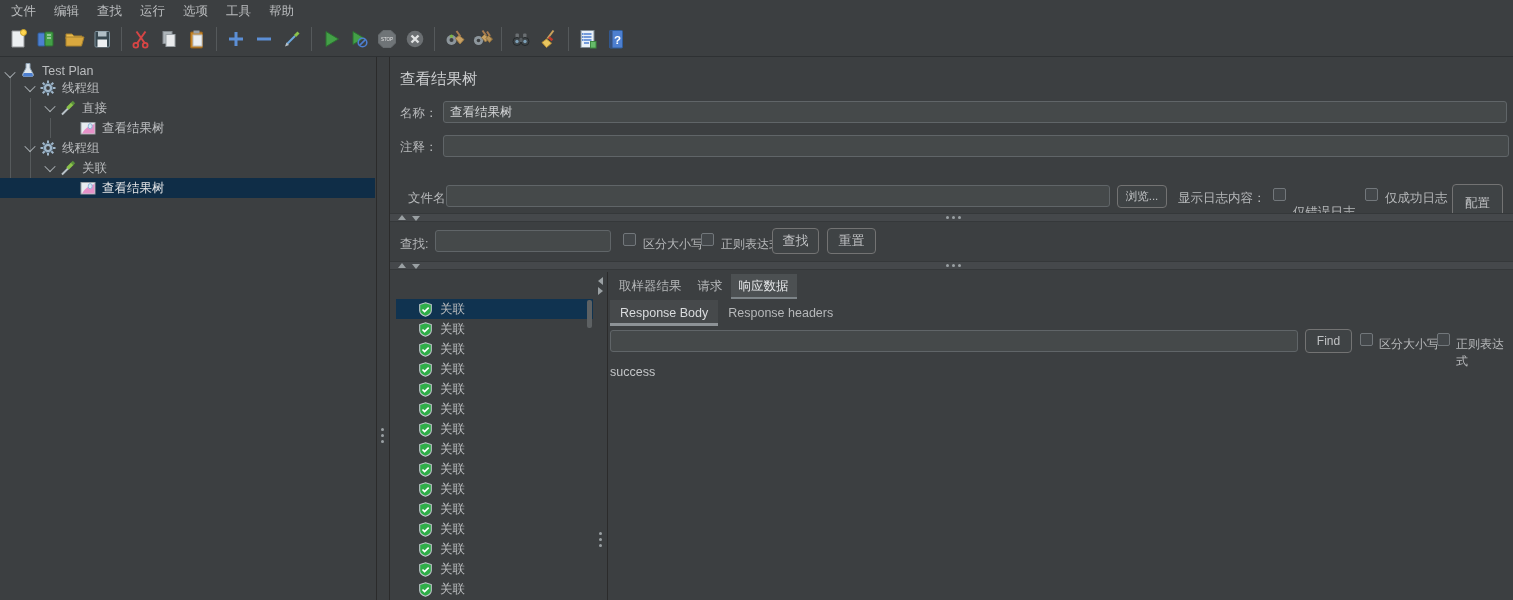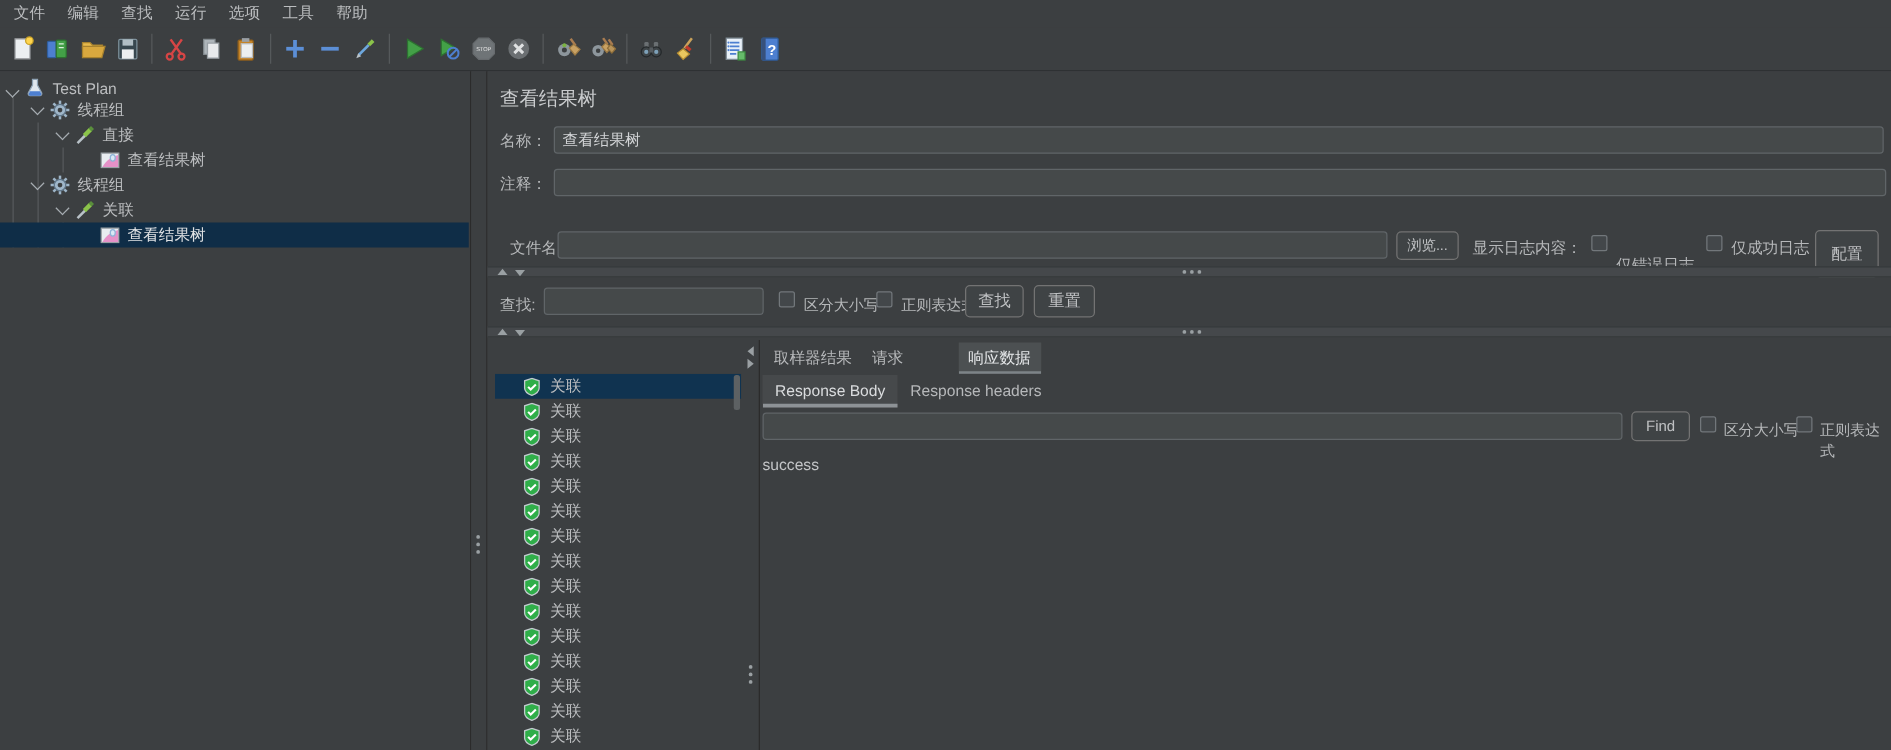--- a/index.html
+++ b/index.html
@@ -4,21 +4,21 @@
 <style>
   * { box-sizing: border-box; margin: 0; padding: 0; }
   html,body { width:1513px; height:600px; overflow:hidden; }
   body {
     background:#3c3f41; color:#bbbdbf;
     font-family:"Liberation Sans","DejaVu Sans",sans-serif;
     font-size:12.5px; position:relative;
   }
   
   .menubar { position:absolute; left:0; top:0; right:0; height:22px;
-    display:flex; align-items:flex-end; padding-left:2px; background:#3c3f41; }
+    display:flex; align-items:center; padding-left:2px; background:#3c3f41; }
   .menu-item { padding:3px 9px; cursor:default; }
   
   .toolbar { position:absolute; left:0; top:22px; right:0; height:35px;
     display:flex; align-items:center; padding-left:4px; background:#3c3f41;
     border-bottom:1px solid #2e3133; }
   .tb-btn { width:24px; height:24px; margin:0 2px; display:flex; align-items:center;
     justify-content:center; border-radius:3px; }
   .tb-sep { width:1px; height:24px; background:#55595b; margin:0 5px; }
   
   .tree { position:absolute; left:0; top:57px; width:377px; bottom:0;
@@ -67,21 +67,21 @@
   .results-list { position:absolute; left:6px; top:242px; width:197px; bottom:0; overflow:hidden; }
   .list-item { height:20px; display:flex; align-items:center; padding-left:22px; }
   .list-item.selected { background:#103350; }
   .li-icon { width:15px; height:15px; margin-right:7px; flex:none; }
   .list-scroll { position:absolute; right:1px; top:243px; width:5px; height:28px;
     background:#5d6163; border-radius:2px; }
   .inner-vsplit { position:absolute; left:205px; top:215px; width:13px; bottom:0; cursor:col-resize; }
   
   .tabs { position:absolute; left:218px; top:217px; right:0; height:25px; display:flex; align-items:stretch; padding-left:3px; }
   .tab { padding:4px 8px; display:flex; align-items:center; color:#b6b8ba; }
-  .tab.active { background:#4c5052; color:#e6e8ea; box-shadow:inset 0 -2px 0 #7d8488;margin-left:36px; }
+  .tab.active { background:#4c5052; color:#e6e8ea; box-shadow:inset 0 -2px 0 #7d8488; }
   .subtabs { position:absolute; left:218px; top:243px; right:0; height:26px; display:flex; padding-left:2px; }
   .subtab { padding:5px 10px; display:flex; align-items:center; color:#b6b8ba; }
   .subtab.active { background:#46494b; color:#dadcde; box-shadow:inset 0 -3px 0 #8d9296; }
   .body-text { position:absolute; left:220px; top:308px; color:#c3c5c7; }
 </style>
 </head>
 <body>
 
 <div class="menubar">
   <span class="menu-item">文件</span>

